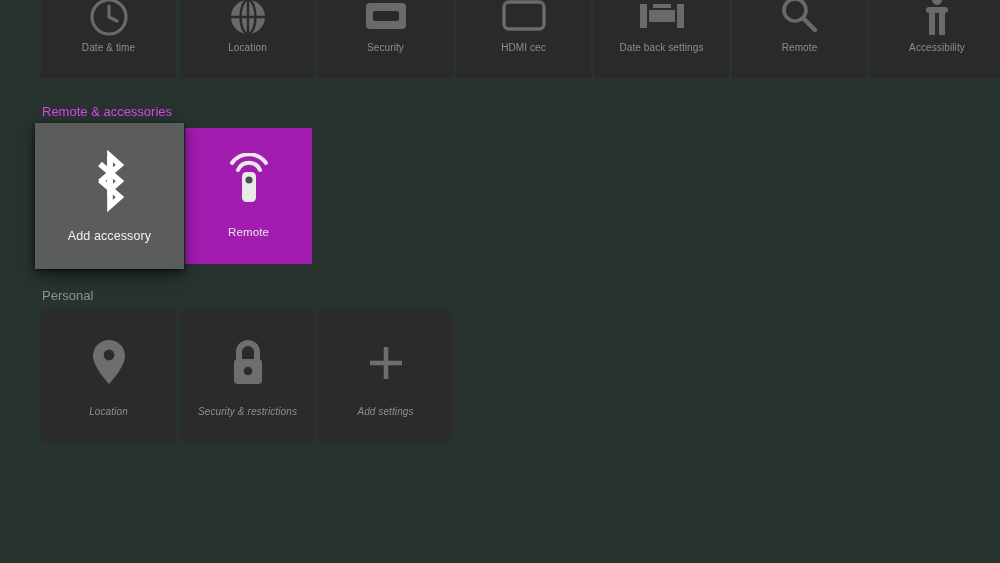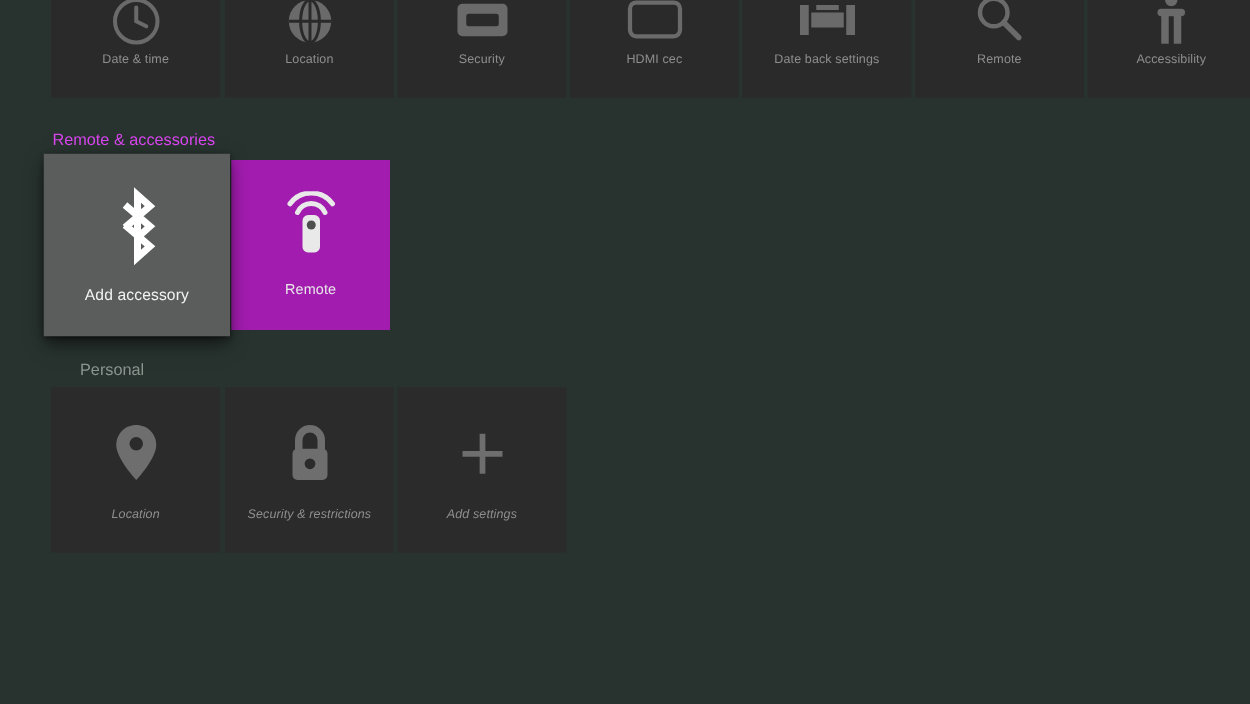--- a/index.html
+++ b/index.html
@@ -201,21 +201,21 @@
           </g>
           <rect x="17" y="19" width="14" height="30" rx="4.5" fill="#e9e9e9"></rect>
           <circle cx="24" cy="27" r="3.6" fill="#4d4f4e"></circle>
         </svg>
       </span>
       <span class="lbl">Remote</span>
     </div>
 
   </div>
 
-  <div class="section-head dim" style="left:42px; top:288px;margin-left:22px;">Personal</div>
+  <div class="section-head dim" style="left:42px; top:288px;">Personal</div>
 
   <div class="row-personal">
 
     <div class="tile" style="left:41px">
       <span class="ico">
         <svg width="44" height="54" viewBox="0 0 44 54">
           <path d="M22 4 C13 4 6 11 6 20 C6 31 22 48 22 48 C22 48 38 31 38 20 C38 11 31 4 22 4 Z" fill="#6e6e6e"></path>
           <circle cx="22" cy="19" r="5.4" fill="#2b2b2b"></circle>
         </svg>
       </span>

